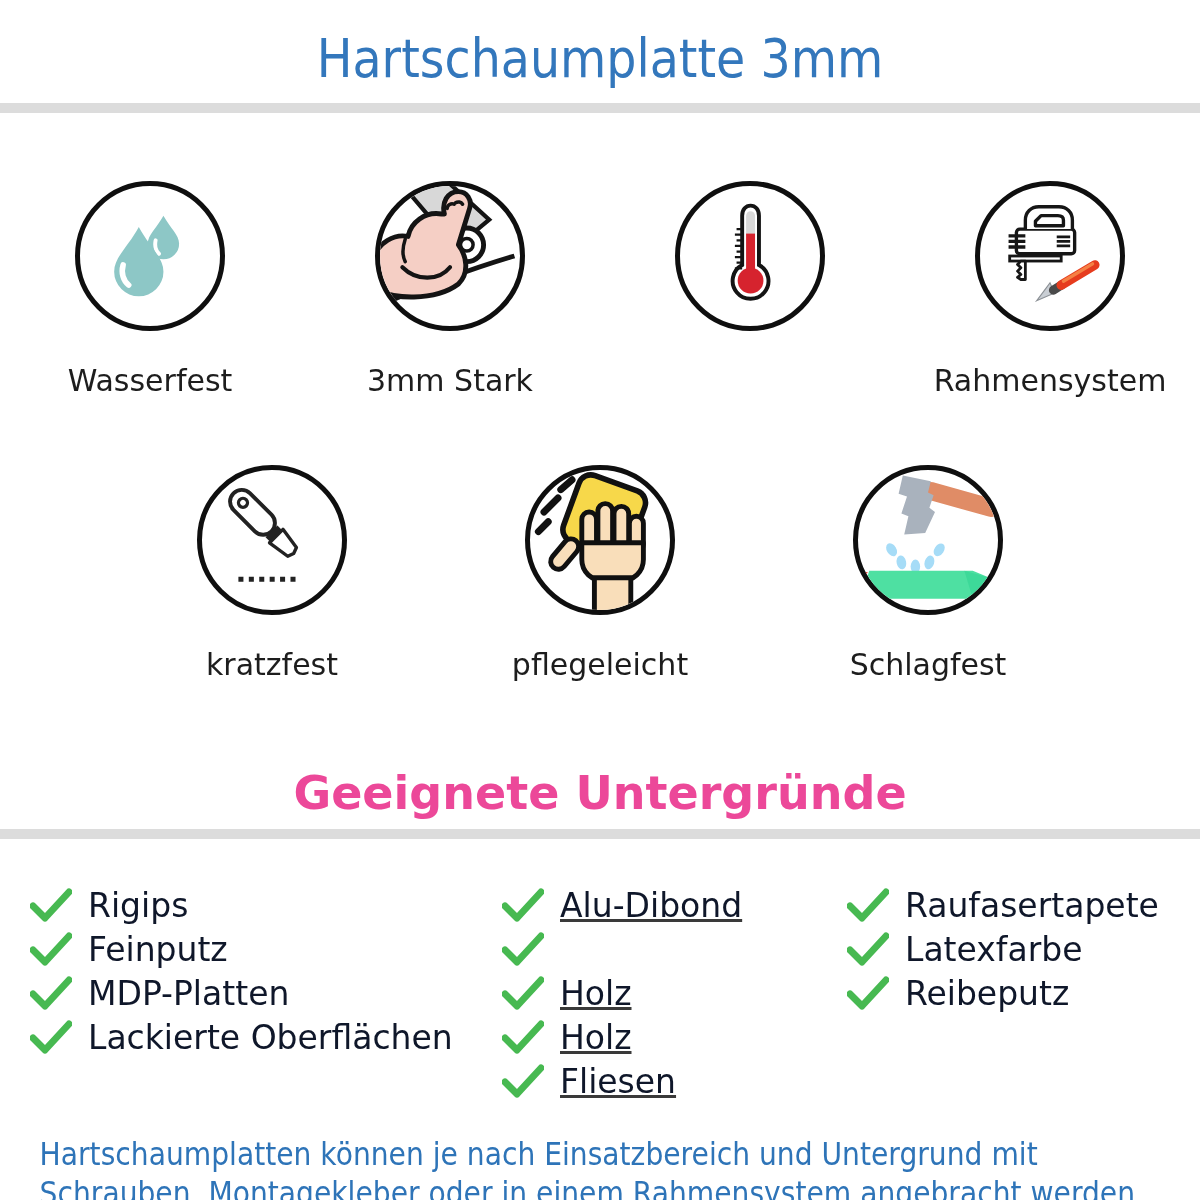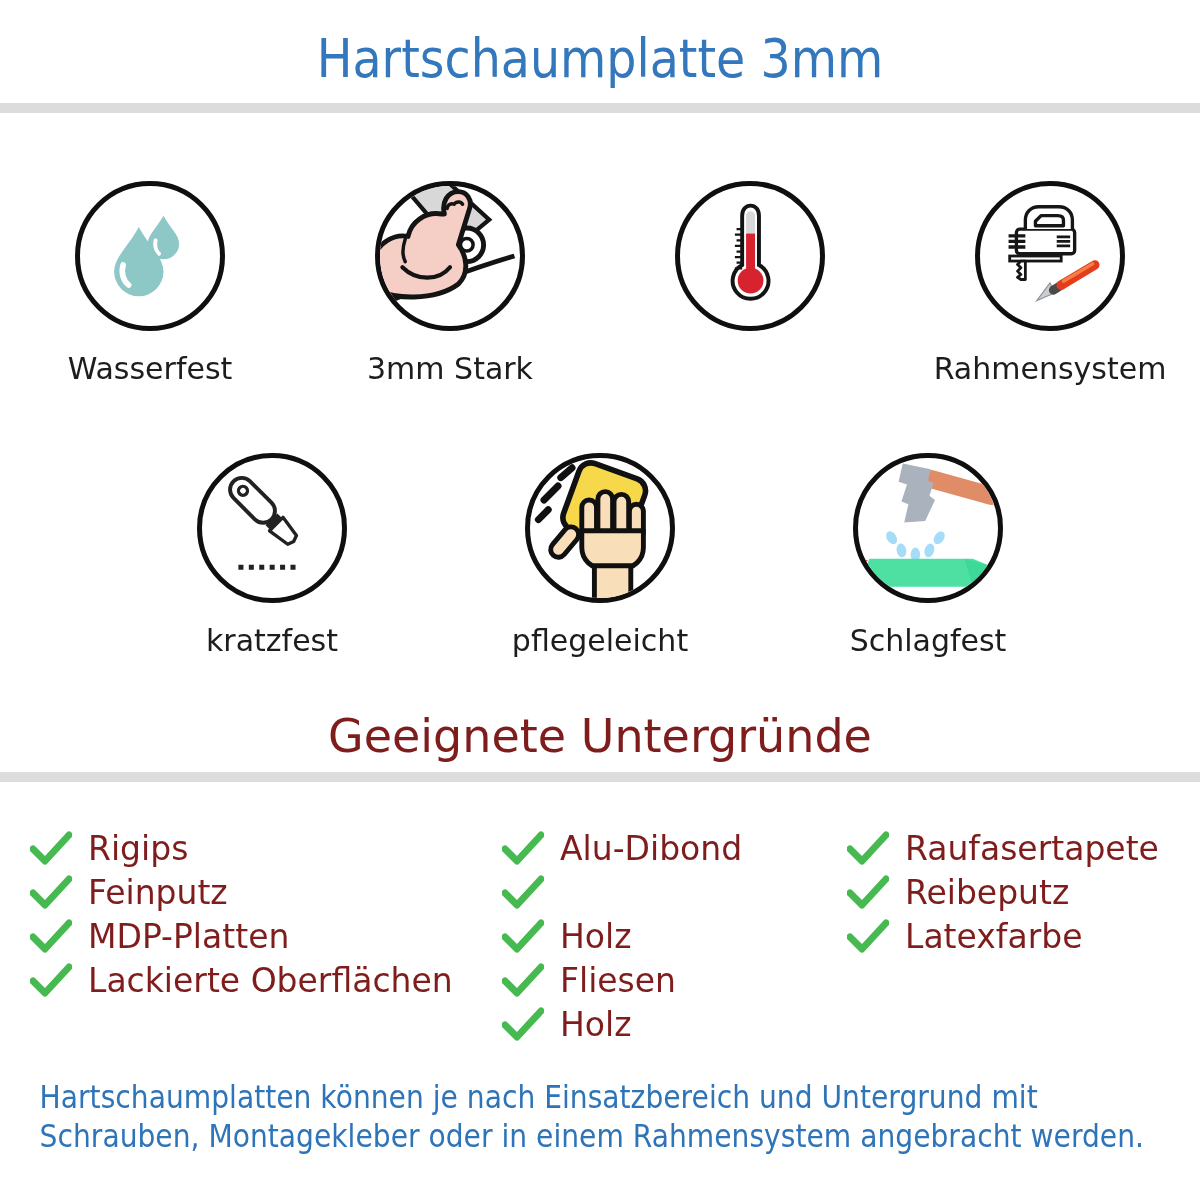--- a/index.html
+++ b/index.html
@@ -3,46 +3,46 @@
 <meta charset="utf-8">
 <style>
   html,body{margin:0;padding:0;background:#ffffff;}
   body{width:1200px;height:1200px;position:relative;overflow:hidden;
        font-family:"DejaVu Sans","Liberation Sans",sans-serif;color:#3a3a3a;}
 
   
   .page-title{margin:26px 0 12px 0;text-align:center;font-size:54px;line-height:65px;
               font-weight:400;color:#3377bc;transform:scaleX(0.88);transform-origin:50% 50%;
               white-space:nowrap;}
-  .section-title{margin:47px 0 8px 0;text-align:center;font-size:46px;line-height:56px;
-                 font-weight:400;color:#7f1d1d;white-space:nowrap;}
+  .section-title{margin:80px 0 8px 0;text-align:center;font-size:46px;line-height:56px;
+                 font-weight:700;color:#ec4899;white-space:nowrap;}
   .divider{height:10px;background:#dcdcdc;width:1200px;}
 
   
   .feature-row1{display:flex;margin-top:68px;}
   .feature-row1 .feature{flex:1 1 0;}
   .feature-row2{display:flex;justify-content:center;gap:88px;margin-top:64px;}
   .feature-row2 .feature{width:240px;}
   .feature{display:flex;flex-direction:column;align-items:center;}
   .icon-circle{width:150px;height:150px;box-sizing:border-box;border:5px solid #0f0f0f;
                border-radius:50%;background:#fff;overflow:hidden;position:relative;}
   .icon-circle svg{position:absolute;}
   svg.full{left:0;top:0;width:140px;height:140px;}
   svg.inset{left:14px;top:14px;width:112px;height:112px;}
-  .feature-label{margin-top:18px;font-size:30px;line-height:40px;color:#1d1d1d;
+  .feature-label{margin-top:30px;font-size:30px;line-height:40px;color:#1d1d1d;
                  white-space:nowrap;}
 
   
   .substrates{display:flex;align-items:flex-start;padding-left:30px;margin-top:44px;}
   .substrates ul{list-style:none;margin:0;padding:0;}
   .substrates .col-1{flex:0 0 472px;}
-  .substrates .col-2{flex:0 0 345px;}
+  .substrates .col-2{flex:0 0 345px;text-decoration:underline;}
   .substrates .col-3{flex:1 1 auto;}
   .substrates li{display:flex;align-items:center;gap:16px;height:44px;
-                 font-size:33px;color:#7f1d1d;white-space:nowrap;}
+                 font-size:33px;color:#0f172a;white-space:nowrap;}
   .check{flex:0 0 auto;}
 
   
   .footer-note{margin-top:32px;padding-left:45px;color:#2e74b8;font-size:32px;
                line-height:39px;transform:scaleX(0.88);transform-origin:0 50%;}
   .footer-note div{white-space:nowrap;}
 </style>
 </head>
 <body>
 
@@ -216,47 +216,47 @@
     <li>
       <svg class="check" width="42" height="34" viewBox="0 0 42 34">
           <polyline points="3,18 15,30 39,4" fill="none" stroke="#47b951" stroke-width="7" stroke-linecap="round" stroke-linejoin="round"></polyline>
         </svg>
       <span>Holz</span>
       </li>
     <li>
       <svg class="check" width="42" height="34" viewBox="0 0 42 34">
           <polyline points="3,18 15,30 39,4" fill="none" stroke="#47b951" stroke-width="7" stroke-linecap="round" stroke-linejoin="round"></polyline>
         </svg>
+      <span>Holz</span>
+      </li>
+    <li>
+      <svg class="check" width="42" height="34" viewBox="0 0 42 34">
+          <polyline points="3,18 15,30 39,4" fill="none" stroke="#47b951" stroke-width="7" stroke-linecap="round" stroke-linejoin="round"></polyline>
+        </svg>
       <span>Fliesen</span>
-      </li>
-    <li>
-      <svg class="check" width="42" height="34" viewBox="0 0 42 34">
-          <polyline points="3,18 15,30 39,4" fill="none" stroke="#47b951" stroke-width="7" stroke-linecap="round" stroke-linejoin="round"></polyline>
-        </svg>
-      <span>Holz</span>
       </li>
   </ul>
   <ul class="col-3">
     <li>
       <svg class="check" width="42" height="34" viewBox="0 0 42 34">
           <polyline points="3,18 15,30 39,4" fill="none" stroke="#47b951" stroke-width="7" stroke-linecap="round" stroke-linejoin="round"></polyline>
         </svg>
       <span>Raufasertapete</span>
       </li>
     <li>
       <svg class="check" width="42" height="34" viewBox="0 0 42 34">
           <polyline points="3,18 15,30 39,4" fill="none" stroke="#47b951" stroke-width="7" stroke-linecap="round" stroke-linejoin="round"></polyline>
         </svg>
+      <span>Latexfarbe</span>
+      </li>
+    <li>
+      <svg class="check" width="42" height="34" viewBox="0 0 42 34">
+          <polyline points="3,18 15,30 39,4" fill="none" stroke="#47b951" stroke-width="7" stroke-linecap="round" stroke-linejoin="round"></polyline>
+        </svg>
       <span>Reibeputz</span>
-      </li>
-    <li>
-      <svg class="check" width="42" height="34" viewBox="0 0 42 34">
-          <polyline points="3,18 15,30 39,4" fill="none" stroke="#47b951" stroke-width="7" stroke-linecap="round" stroke-linejoin="round"></polyline>
-        </svg>
-      <span>Latexfarbe</span>
       </li>
   </ul>
 </div>
 
 <div class="footer-note">
   <div>Hartschaumplatten können je nach Einsatzbereich und Untergrund mit</div>
   <div>Schrauben, Montagekleber oder in einem Rahmensystem angebracht werden.</div>
 </div>
 
 </body></html>

